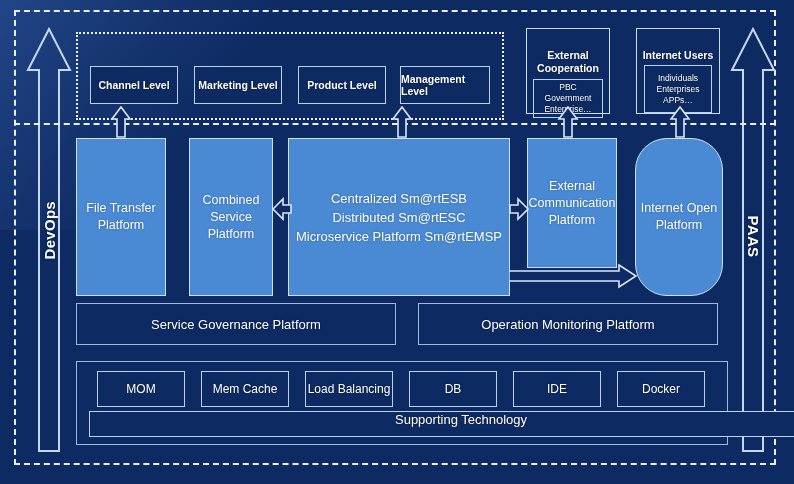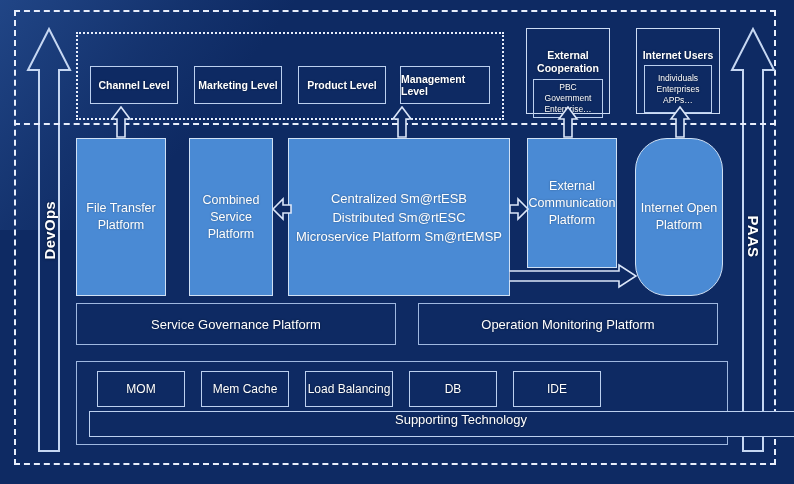--- a/index.html
+++ b/index.html
@@ -318,19 +318,22 @@
     </div>
     <div class="tech-box" style="left:228px; width:88px;">
       <span>Load Balancing</span>
     </div>
     <div class="tech-box" style="left:332px; width:88px;">
       <span>DB</span>
     </div>
     <div class="tech-box" style="left:436px; width:88px;">
       <span>IDE</span>
     </div>
+    <div class="tech-box" style="left:540px; width:88px;">
+      <span>Docker</span>
+    </div>
 
     <div class="tech-bar">
       <span>Supporting Technology</span>
     </div>
   </div>
 
 </div>
 
 </body></html>

